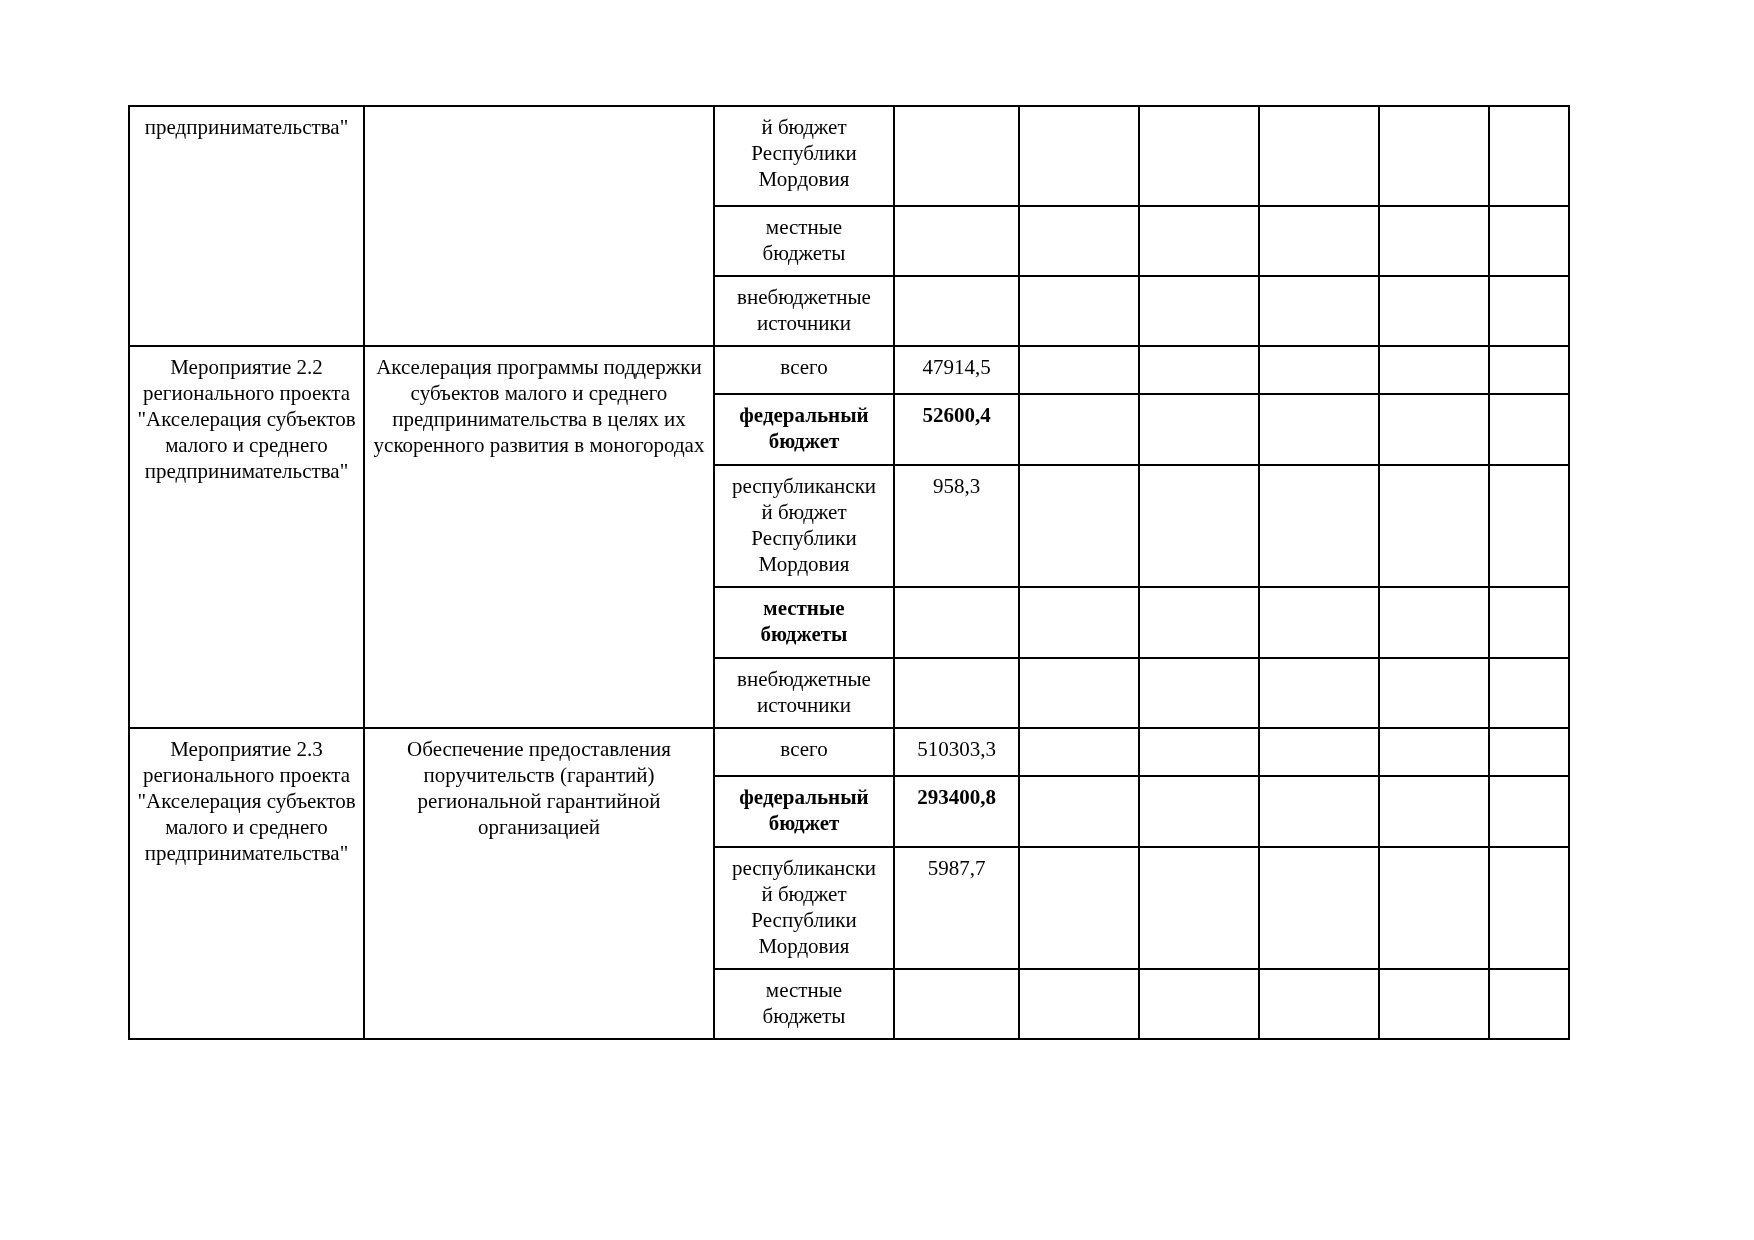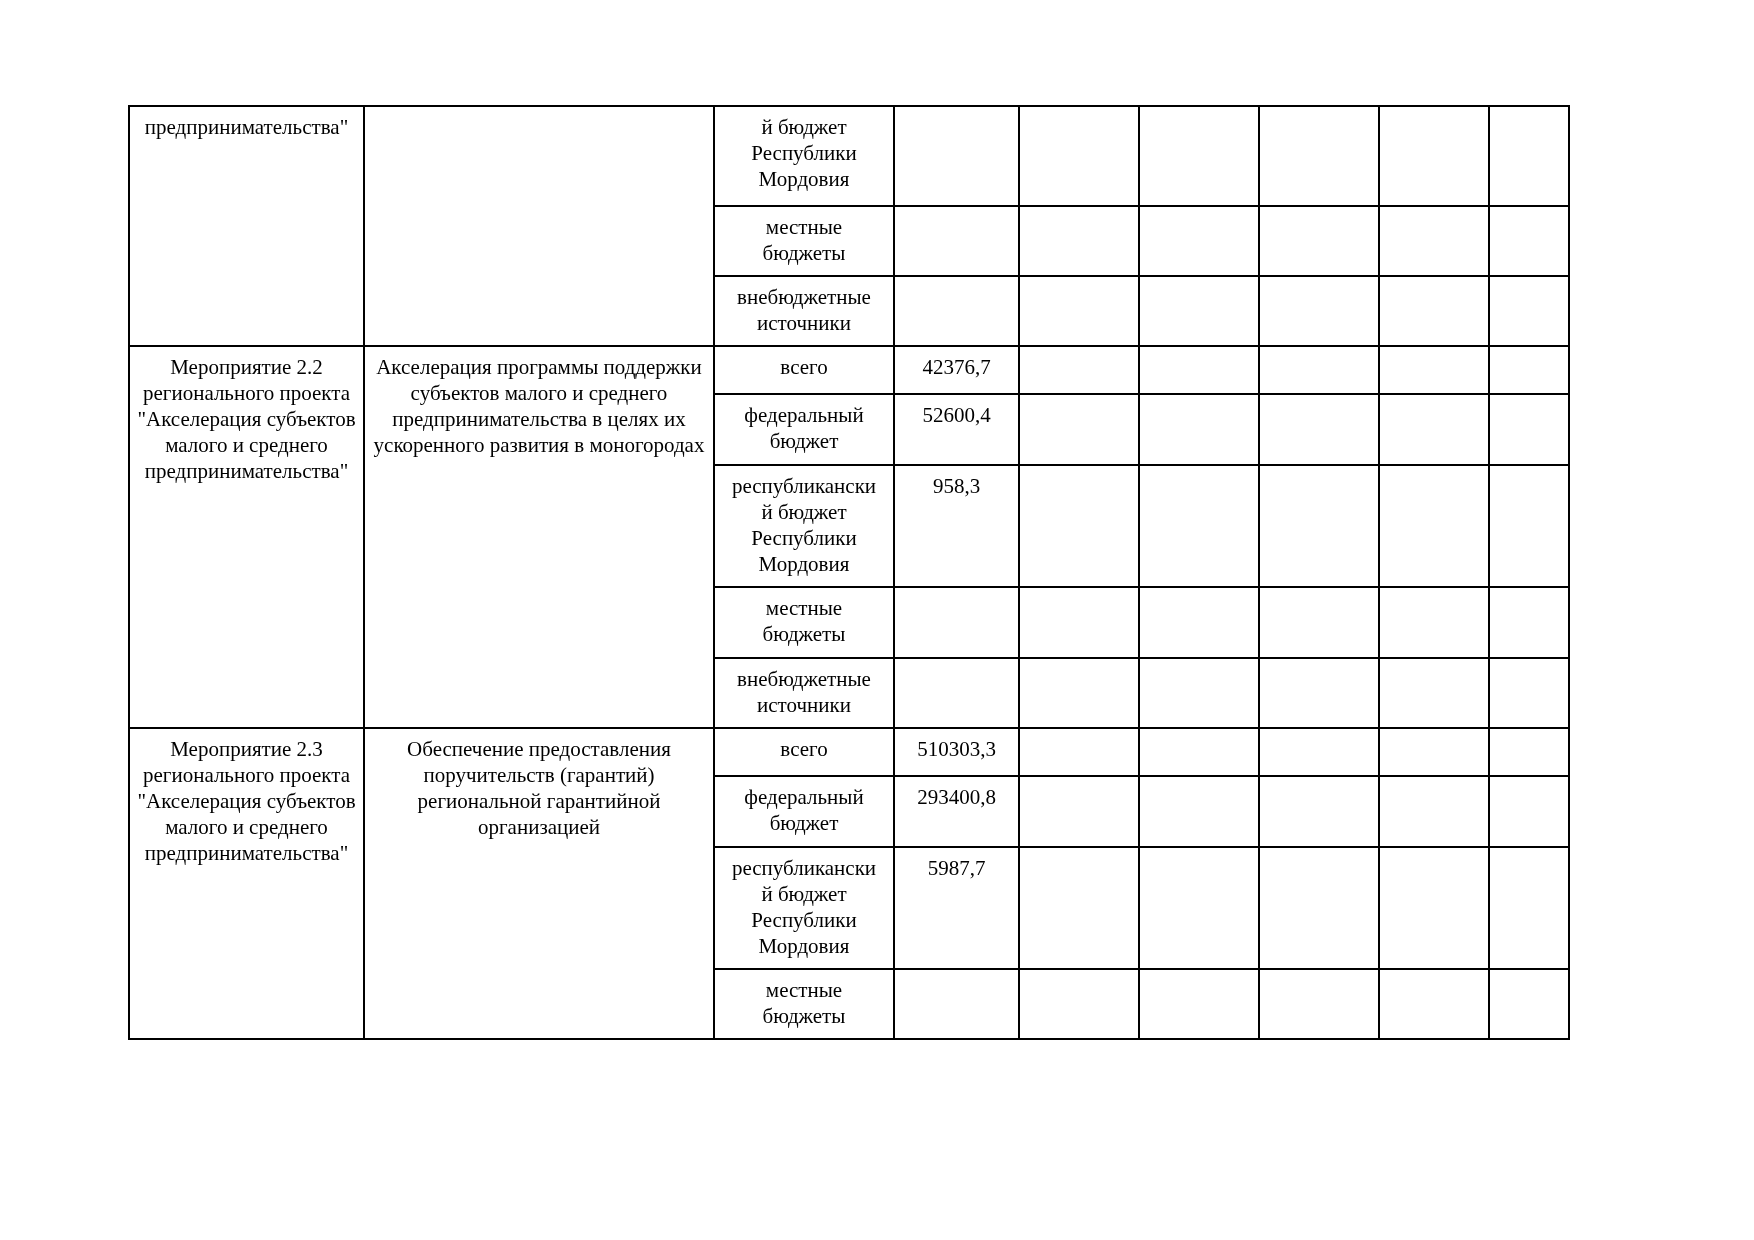--- a/index.html
+++ b/index.html
@@ -41,21 +41,21 @@
     white-space: pre-line;
     overflow: hidden;
     word-wrap: break-word;
   }
   td.activity, td.description {
     padding-top: 10px;
   }
   tr.rh100 { height: 100px; }
   tr.rh70  { height: 70px; }
   tr.rh48  { height: 48px; }
-  tr.rh71  { height: 71px; }
+  tr.rh71  { height: 71px; font-weight: bold; }
   tr.rh122 { height: 122px; }
 </style>
 </head>
 <body>
 
 <div class="sheet">
 
   <table class="budget">
     <colgroup>
       <col style="width:235px">
@@ -101,21 +101,21 @@
         <td></td>
         <td></td>
         <td></td>
         <td></td>
       </tr>
 
       <tr class="rh48">
         <td class="activity" rowspan="5">Мероприятие 2.2 регионального проекта "Акселерация субъектов малого и среднего предпринимательства"</td>
         <td class="description" rowspan="5">Акселерация программы поддержки субъектов малого и среднего предпринимательства в целях их ускоренного развития в моногородах</td>
         <td>всего</td>
-        <td>42376,7</td>
+        <td>47914,5</td>
         <td></td>
         <td></td>
         <td></td>
         <td></td>
         <td></td>
       </tr>
       <tr class="rh71">
         <td>федеральный
 бюджет</td>
         <td>52600,4</td>

